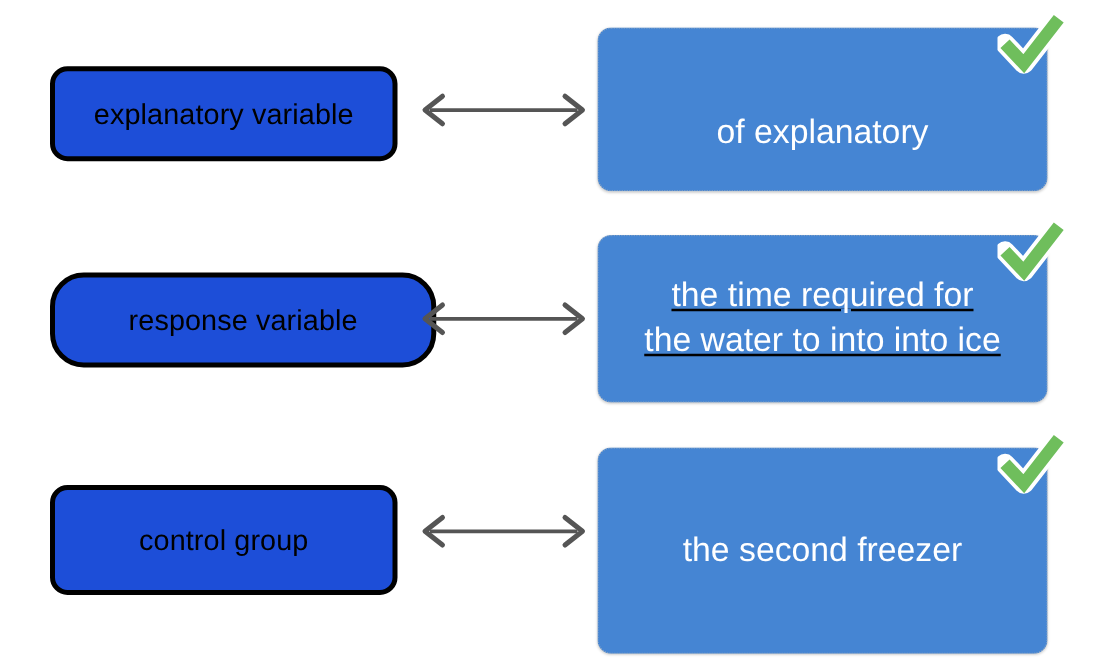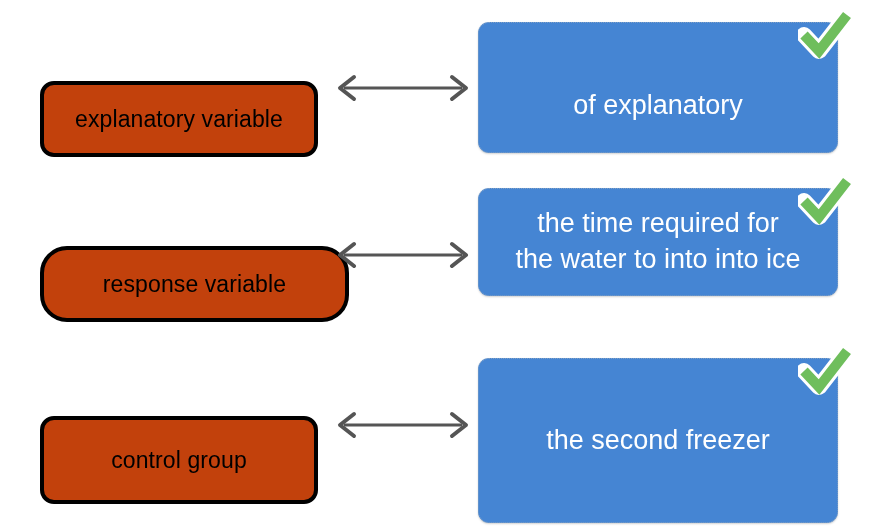--- a/index.html
+++ b/index.html
@@ -23,28 +23,27 @@
     position: absolute;
     left: 0;
     width: 878px;
   }
 
   
   .term-box {
     position: absolute;
     left: 40px;
     box-sizing: border-box;
-    background: #c2410c;
+    background: #1d4ed8;
     border: 4px solid #000000;
     border-radius: 14px;
     display: flex;
     align-items: center;
     justify-content: center;
     text-align: center;
-    margin-top: 28px;
   }
   .term-label {
     font-size: 23px;
     line-height: 1.15;
     color: #000000;
     letter-spacing: 0.1px;
     white-space: nowrap;
   }
 
   
@@ -129,21 +128,21 @@
     </div>
 
     <div class="arrow" style="top:238px;">
       <svg viewBox="0 0 150 34" width="150" height="34" aria-hidden="true">
         <line x1="16" y1="17" x2="134" y2="17" stroke="#555555" stroke-width="3"></line>
         <polyline points="26,6 12,17 26,28" fill="none" stroke="#555555" stroke-width="4" stroke-linecap="round" stroke-linejoin="round"></polyline>
         <polyline points="124,6 138,17 124,28" fill="none" stroke="#555555" stroke-width="4" stroke-linecap="round" stroke-linejoin="round"></polyline>
       </svg>
     </div>
 
-    <div class="answer-box" style="top:188px;height:108px;">
+    <div class="answer-box" style="top:188px;height:134px;text-decoration:underline;">
       <span class="answer-label">
         <span>the time required for</span><br>
         <span>the water to into into ice</span><br>
       </span>
       <span class="check-icon">
         <svg viewBox="0 0 56 52" aria-hidden="true">
           <polyline points="6,26 21,42 49,6" fill="none" stroke="#ffffff" stroke-width="16" stroke-linecap="round" stroke-linejoin="round"></polyline>
           <polyline points="6,26 21,42 49,6" fill="none" stroke="#6fbe5c" stroke-width="10" stroke-linecap="butt" stroke-linejoin="miter"></polyline>
         </svg>
       </span>

